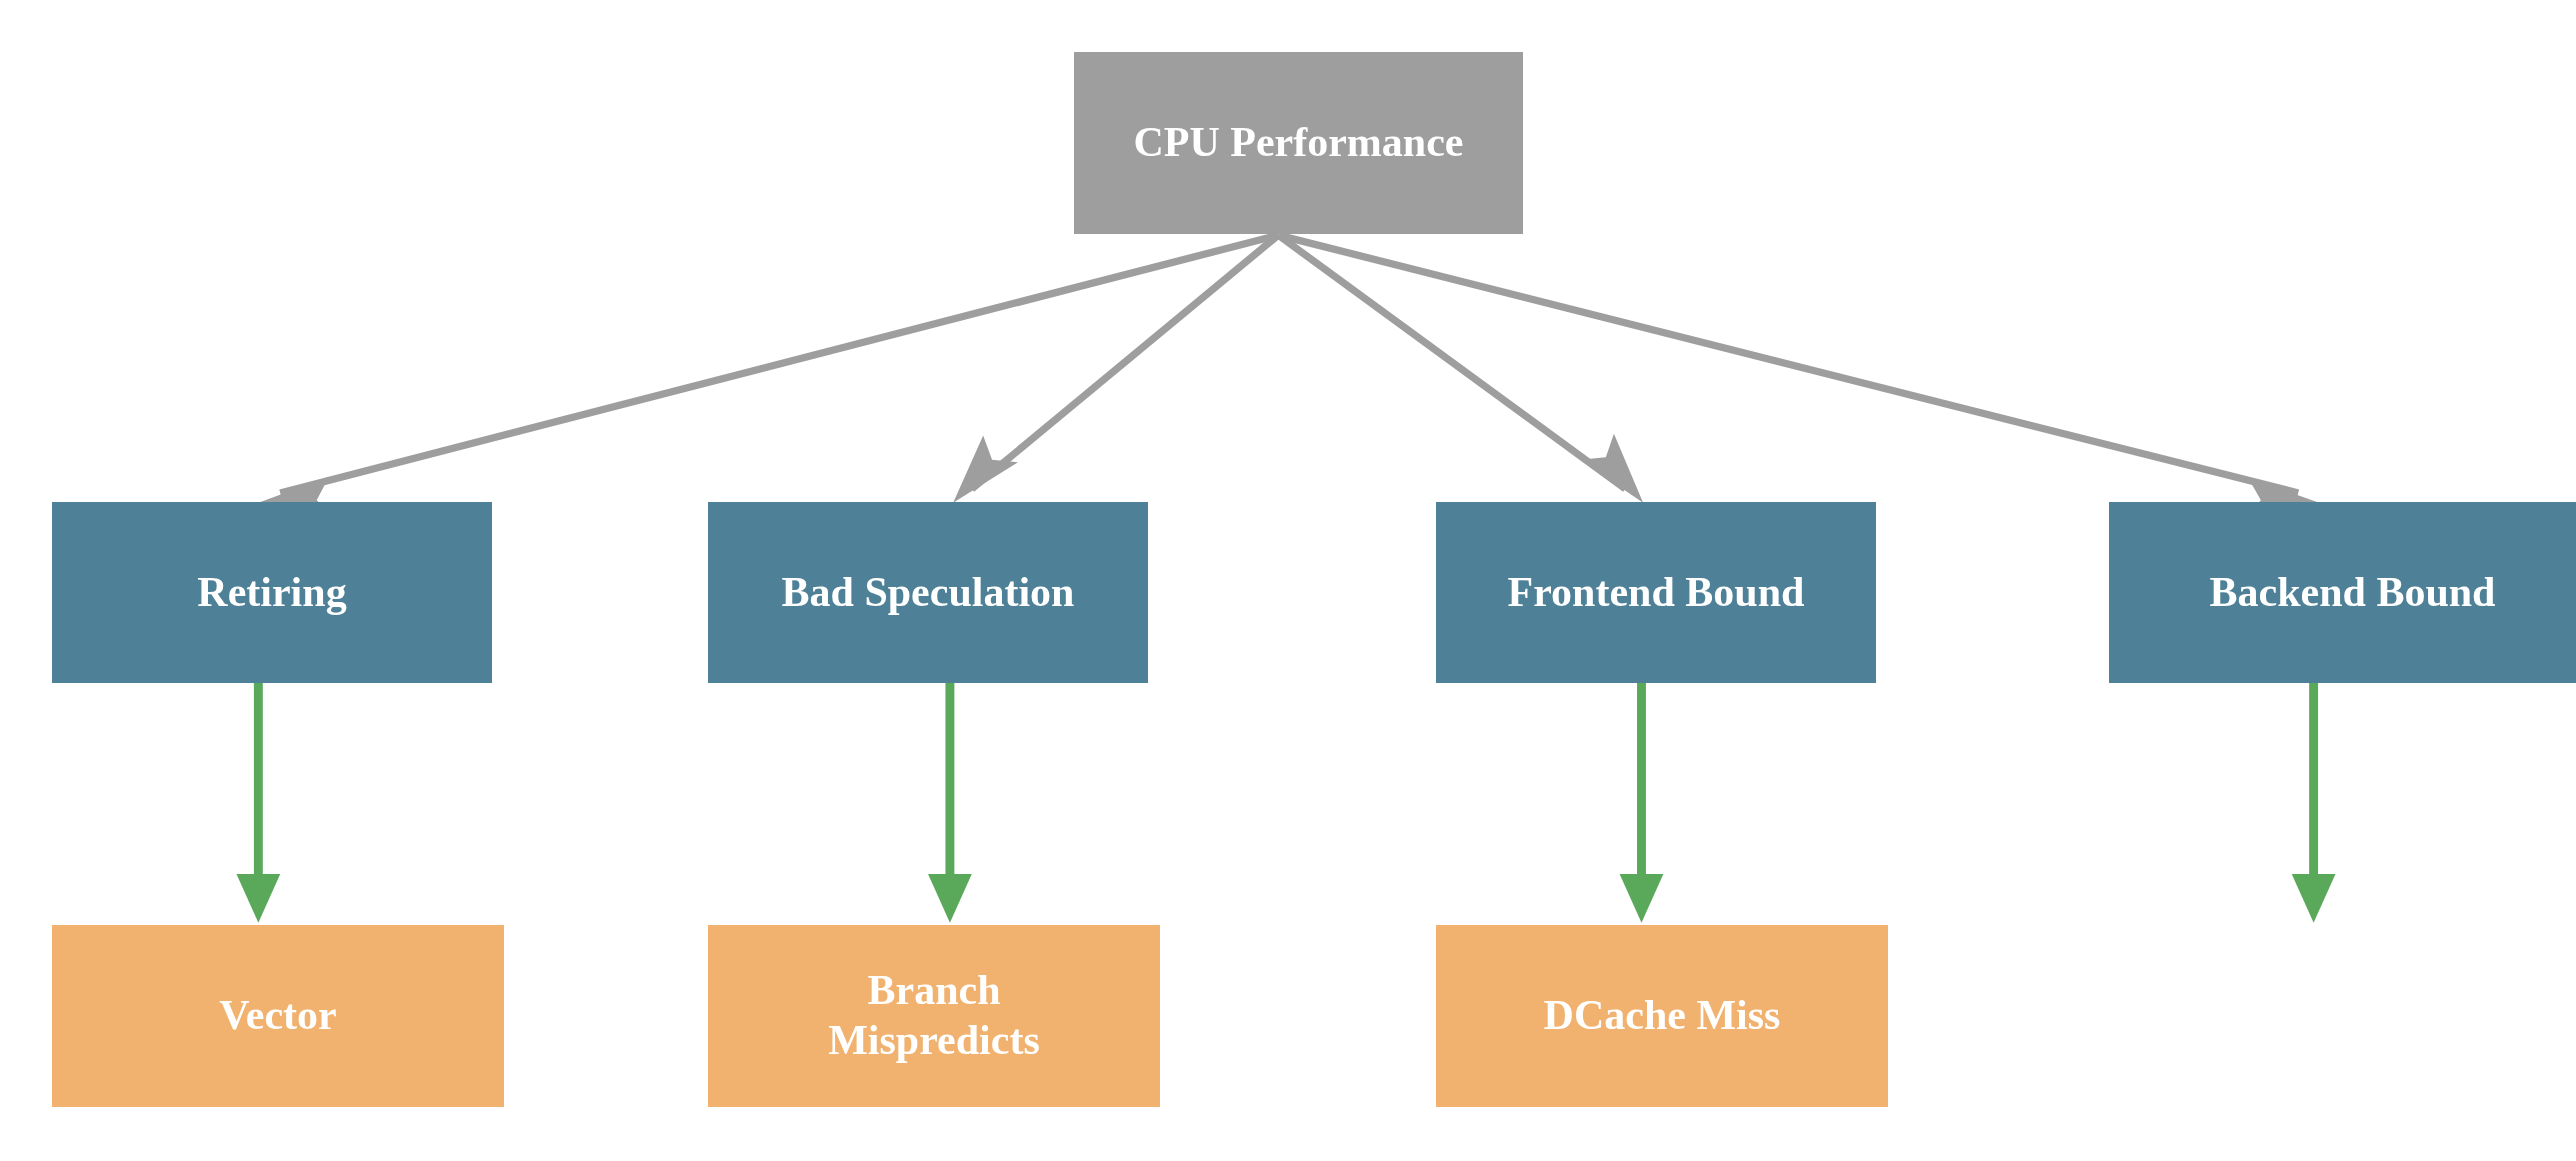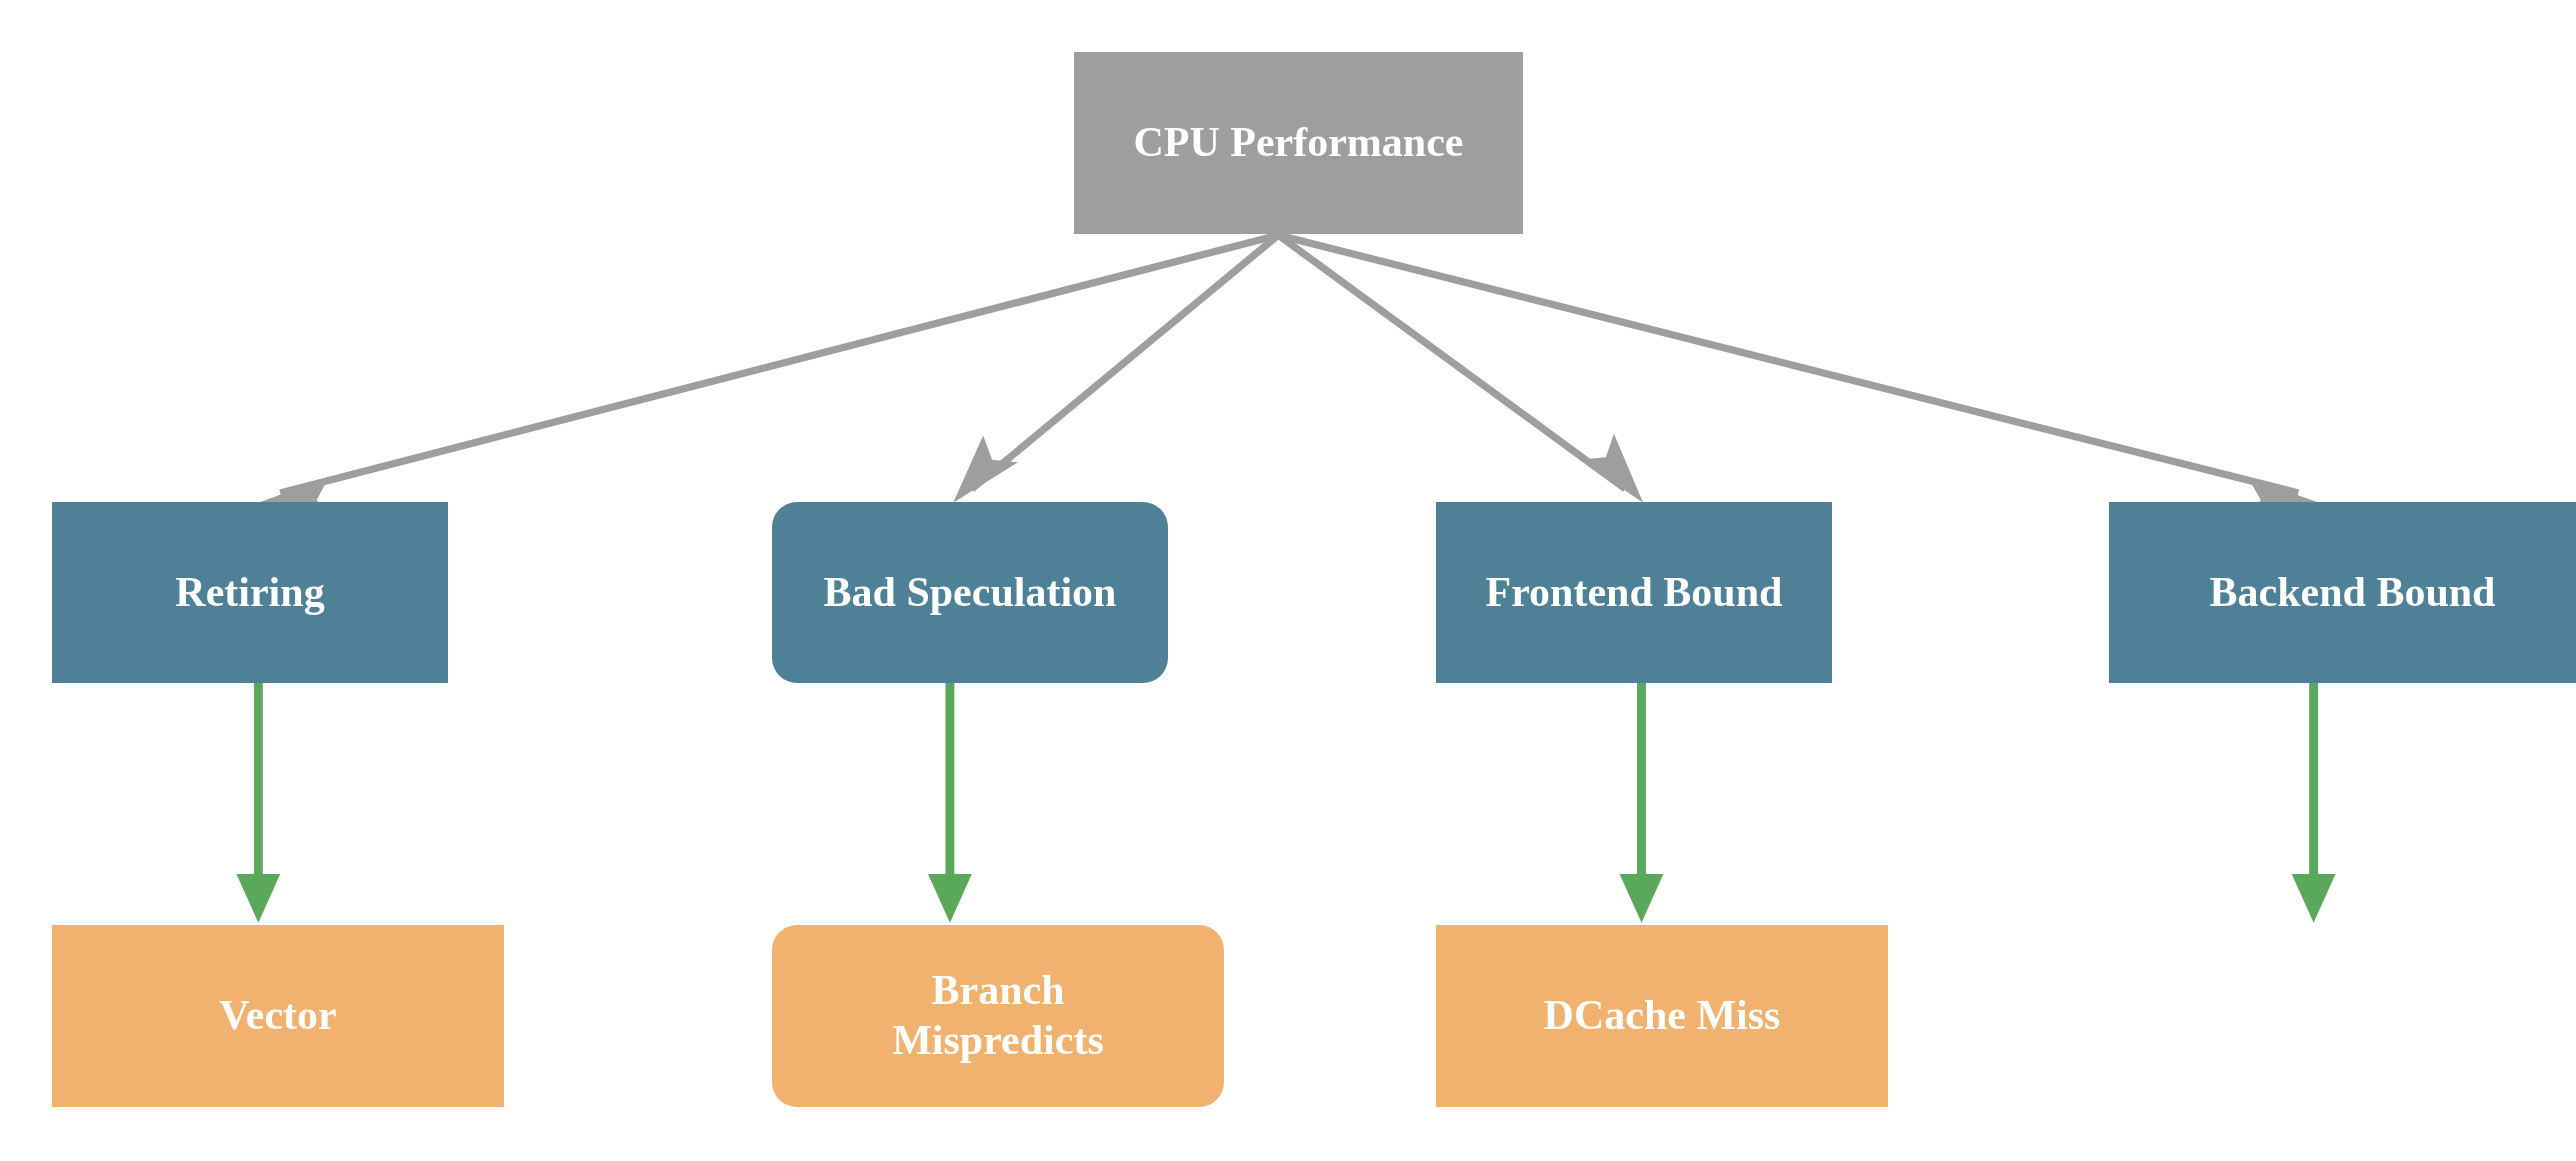--- a/index.html
+++ b/index.html
@@ -41,34 +41,34 @@
   .node-root {
     left: 1054px;
     top: 52px;
     width: 449px;
     height: 182px;
     background: #9e9e9e;
     font-size: 42px;
   }
   .node-level2 {
     top: 502px;
-    width: 396px;
+    width: 440px;
     height: 181px;
     background: #4e8197;
     font-size: 42px;
   }
   .node-level3 {
     top: 925px;
     width: 452px;
     height: 182px;
     background: #f1b26f;
     font-size: 42px;
   }
   .col-0 { left: 32px; }
-  .col-1 { left: 752px; border-radius: 25px; }
+  .col-1 { left: 688px; }
   .col-2 { left: 1416px; padding-left: 8px; }
   .col-3 { left: 2089px; width: 487px; }
   .node-label {
     display: block;
     white-space: pre-line;
   }
 </style>
 </head>
 <body>
 

